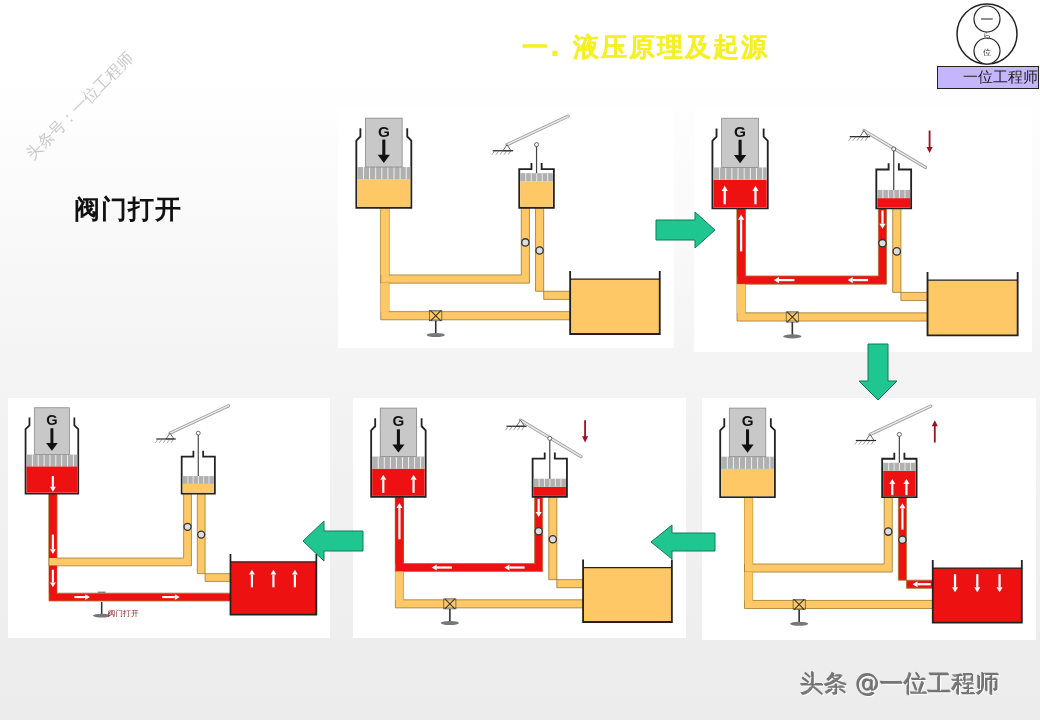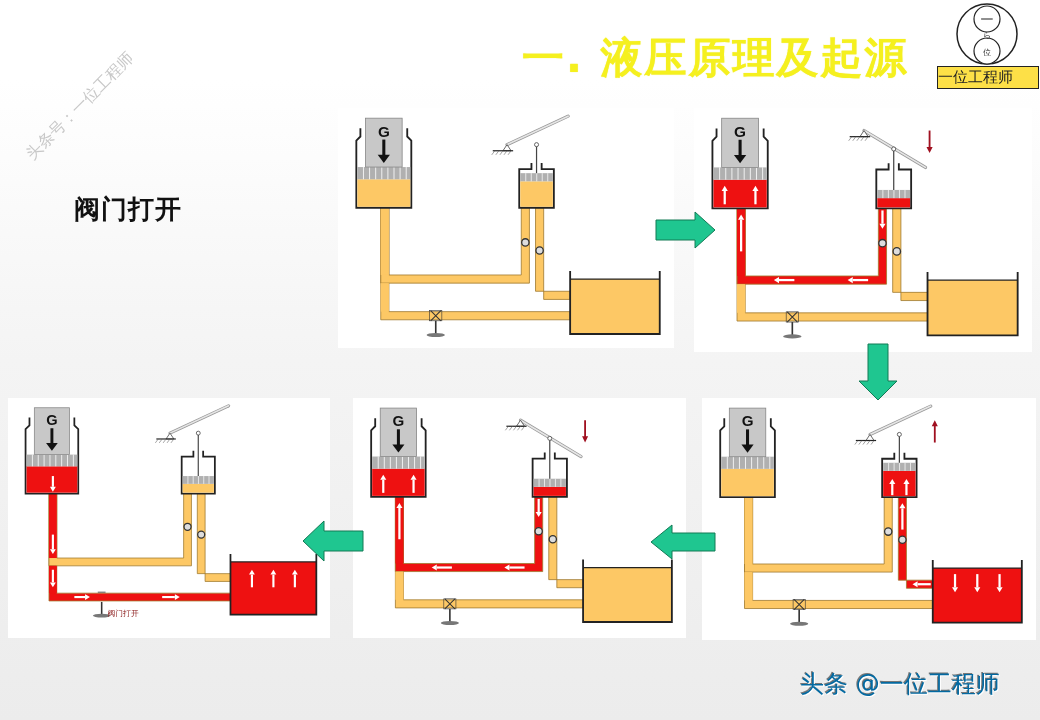--- a/index.html
+++ b/index.html
@@ -3,51 +3,51 @@
 <meta charset="utf-8">
 <style>
   html, body { margin: 0; padding: 0; }
   body {
     width: 1040px; height: 720px; position: relative; overflow: hidden;
     background: linear-gradient(#ffffff 0px, #ffffff 80px, #f4f4f4 360px, #ececec 720px);
     font-family: "DejaVu Sans", "Liberation Sans", sans-serif;
   }
   .title {
     position: absolute; left: 522px; top: 30px;
-    font-size: 42px; font-weight: bold; color: #f5f01e;
+    font-size: 26px; font-weight: bold; color: #f5f01e;
     letter-spacing: 2px; white-space: nowrap;
     text-shadow: 0 0 1px #eee94a;
   }
   .logo {
     position: absolute; left: 937px; top: 2px; width: 104px; height: 86px;
   }
   .logo svg { position: absolute; left: 18px; top: 0; }
   .logo-label {
     position: absolute; left: 0; top: 64px; width: 100px; height: 21px;
-    border: 1.5px solid #222; background: #fde047;
+    border: 1.5px solid #222; background: #c4b5fd;
     font-family: "DejaVu Serif", "Liberation Serif", serif;
-    font-size: 15px; line-height: 21px; text-align: left; color: #222;
+    font-size: 15px; line-height: 21px; text-align: right; color: #222;
   }
   .watermark-diag {
     position: absolute; left: -4px; top: 70px;
     transform: rotate(-45deg); transform-origin: left top;
     font-family: "DejaVu Serif", "Liberation Serif", serif;
     font-size: 16px; color: #c8c8c8; white-space: nowrap;
     left: 22px; top: 150px;
   }
   .subtitle {
     position: absolute; left: 74px; top: 192px;
     font-size: 26px; font-weight: bold; color: #111; letter-spacing: 1px;
   }
   .panel { position: absolute; background: #fff; }
   .panel svg { display: block; }
   .flow-arrow { position: absolute; }
   .footer {
     position: absolute; left: 800px; top: 668px;
-    font-size: 24px; color: #0369a1; white-space: nowrap;
+    font-size: 24px; color: #737373; white-space: nowrap;
     text-shadow: 1px 1px 0 #fff, -1px -1px 0 #777;
   }
 </style>
 </head>
 <body>
 
 <div class="title">一. 液压原理及起源</div>
 
 <div class="logo">
   <svg width="64" height="64" viewBox="0 0 64 64">

